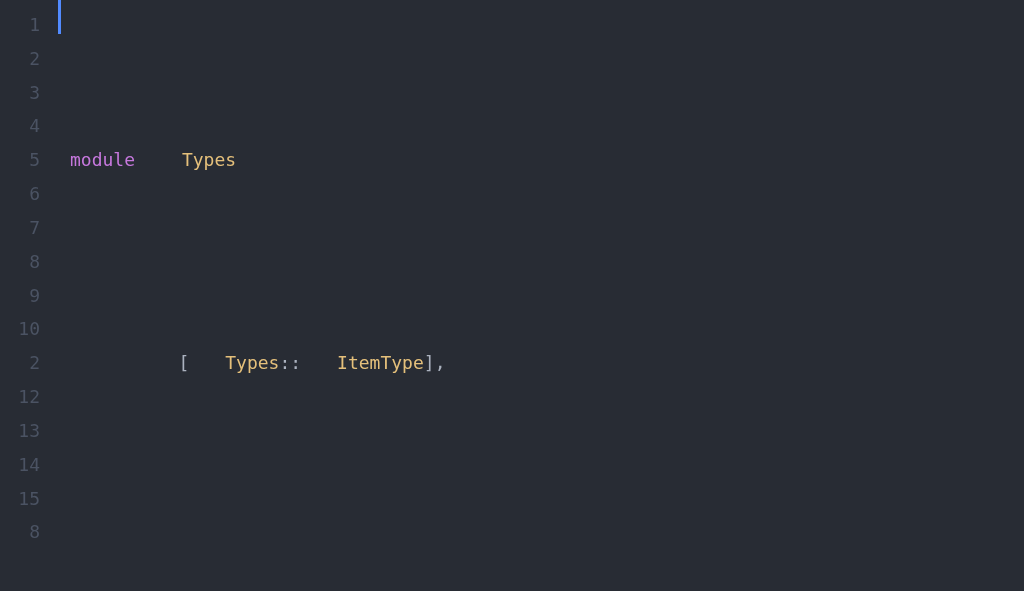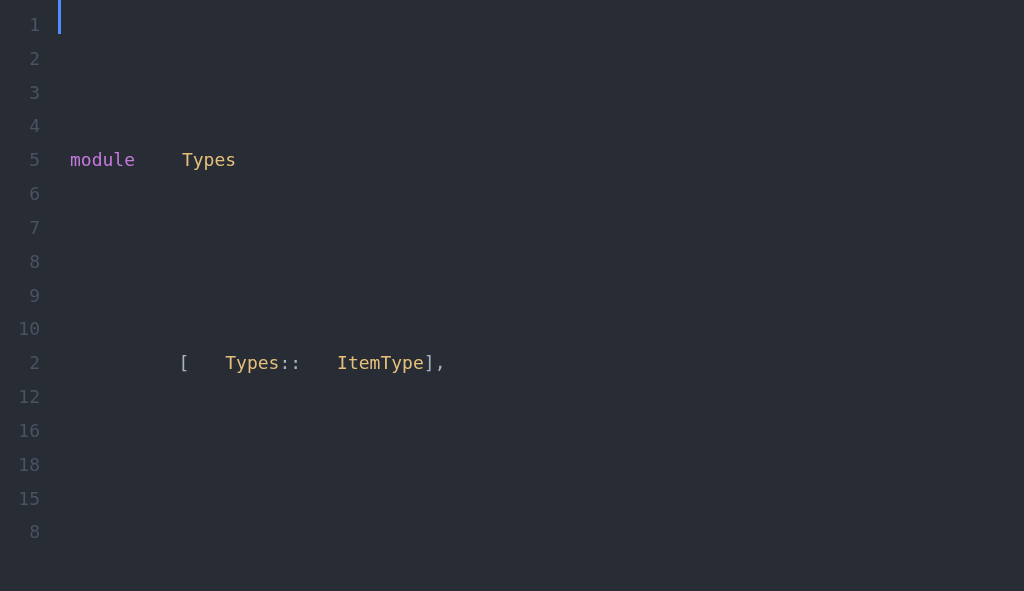--- a/index.html
+++ b/index.html
@@ -57,22 +57,22 @@
   <span class="ln">3</span>
   <span class="ln">4</span>
   <span class="ln">5</span>
   <span class="ln">6</span>
   <span class="ln">7</span>
   <span class="ln">8</span>
   <span class="ln">9</span>
   <span class="ln">10</span>
   <span class="ln">2</span>
   <span class="ln">12</span>
-  <span class="ln">16</span>
-  <span class="ln">18</span>
+  <span class="ln">13</span>
+  <span class="ln">14</span>
   <span class="ln">15</span>
   <span class="ln">8</span>
 </div>
 
 <div class="code">
   <span class="cursor-bar"></span>
 
   <span class="line"><span class="kw">module</span> <span class="const">Types</span></span>
 
 

